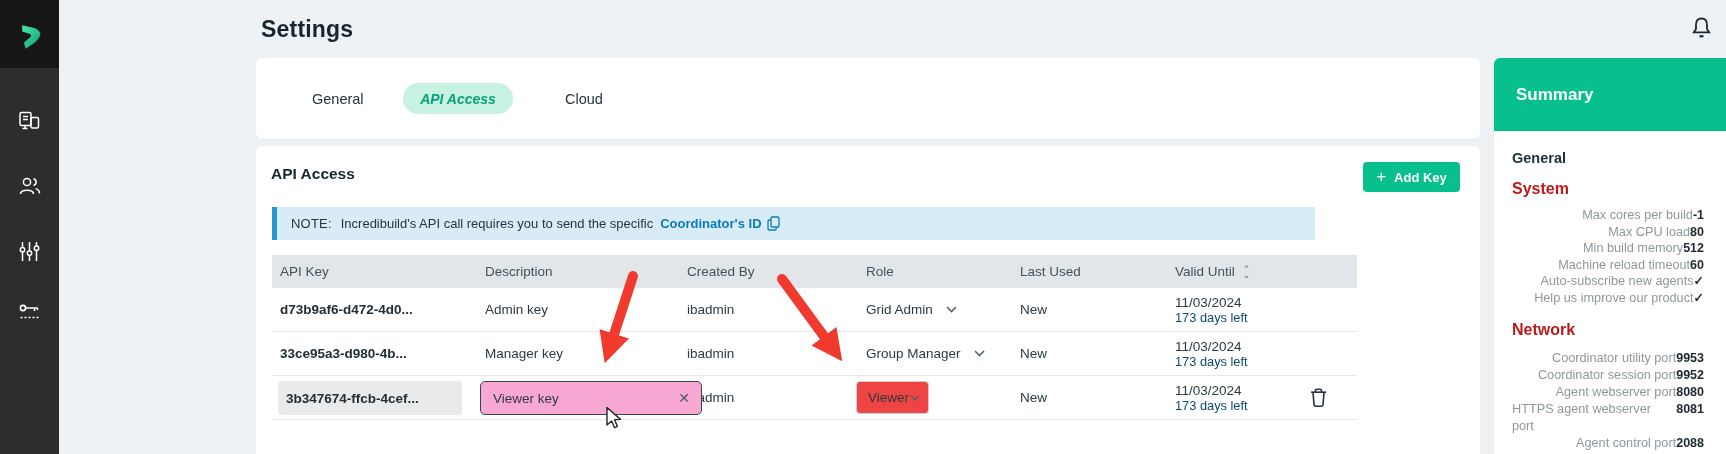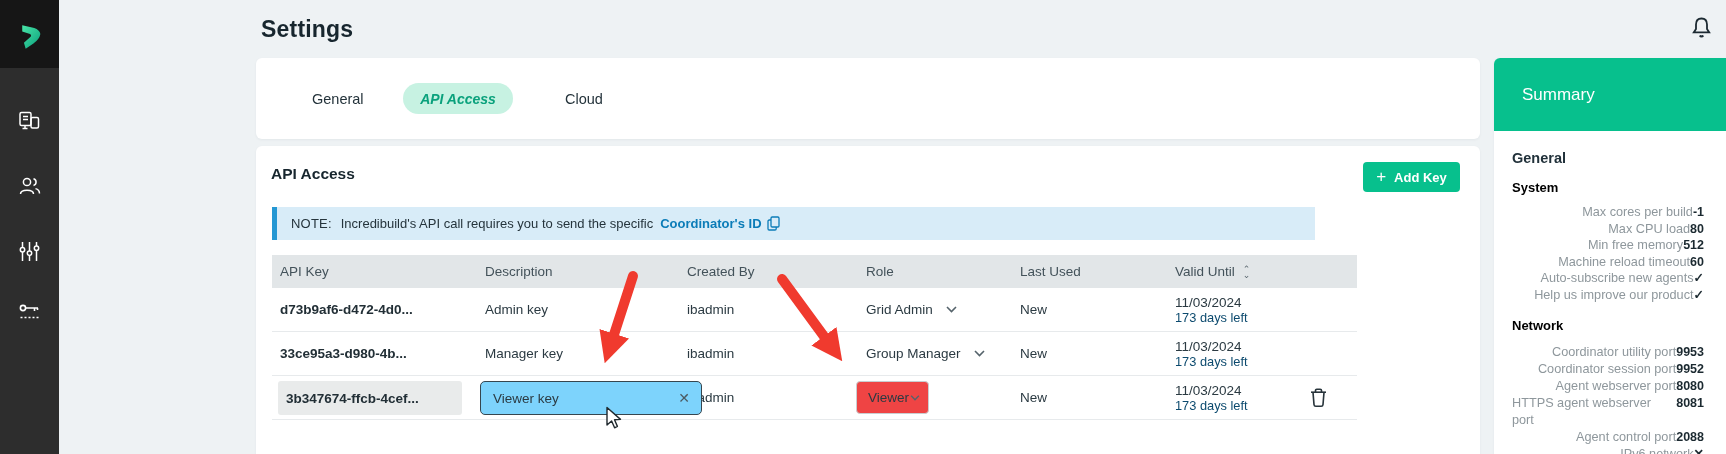--- a/index.html
+++ b/index.html
@@ -58,37 +58,37 @@
   .valid-cell { line-height:15px; }
   .valid-cell .d { color:#2b3a42; }
   .valid-cell .n { font-size:12.8px; color:#0c4a6e; }
   .sort { display:inline-flex; flex-direction:column; margin-left:8px; color:#5a676e;
           font-size:9px; line-height:6px; cursor:pointer; vertical-align:middle; }
   
   .t-row3 { position:relative; }
   .chip { position:absolute; left:6px; top:5px; width:184px; height:34px; background:#e9ebeb;
           border-radius:3px; display:flex; align-items:center; padding-left:8px;
           font-weight:700; color:#222f36; }
-  .edit-box { position:absolute; left:208px; top:5px; width:222px; height:34px; background:#7dd3fc;
+  .edit-box { position:absolute; left:208px; top:5px; width:222px; height:34px; background:#f9a8d4;
               border:1.6px solid #36464f; border-radius:5px; display:flex; align-items:center; }
   .edit-box input { flex:1; border:none; outline:none; background:transparent; font-family:inherit;
                     font-size:13.5px; color:#2b3a42; padding-left:12px; min-width:0; }
   .edit-box .x { padding:0 11px; font-size:14px; color:#4c5a62; cursor:pointer; }
   .role-box { position:absolute; left:584px; top:5px; width:73px; height:33px; background:#ef4444;
               border:1.2px solid #c9ced1; border-radius:4px; display:flex; align-items:center;
               justify-content:space-between; padding:0 8px 0 11px; cursor:pointer; }
   .trash { position:absolute; left:1037px; top:11px; width:20px; height:22px; cursor:pointer; }
   
   .summary { position:absolute; left:1494px; top:58px; width:232px; height:396px; background:#fff;
              border-radius:6px 0 0 0; box-shadow:0 1px 3px rgba(20,40,50,.05); }
   .summary-head { height:73px; background:#07c08d; border-radius:6px 0 0 0; display:flex;
-                  align-items:center; padding-left:28px; color:#fff; font-size:17px; font-weight:400; }
+                  align-items:center; padding-left:22px; color:#fff; font-size:17px; font-weight:700; }
   .summary-body { padding:19px 22px 0 18px; }
   .sum-general { font-size:14.5px; font-weight:700; color:#21313a; }
-  .sum-group-title { font-size:13px; font-weight:700; color:#000000; margin-top:14px; }
+  .sum-group-title { font-size:16px; font-weight:700; color:#b91c1c; margin-top:14px; }
   .sum-rows { margin-top:9px; }
   .sum-row { display:flex; justify-content:flex-end; align-items:baseline; line-height:16.6px; }
   .sum-row .lbl { font-size:12.7px; color:#8e979c; }
   .sum-row .val { font-size:12.5px; font-weight:700; color:#1b2930; }
   .net-rows { margin-top:11px; }
   .net-rows .sum-row { line-height:17px; }
   
   .overlay { position:absolute; left:0; top:0; width:1726px; height:454px; pointer-events:none; }
   .cursor { position:absolute; left:604px; top:406px; pointer-events:none; z-index:50; }
 </style>
@@ -268,21 +268,21 @@
       <div class="sum-rows">
         <div class="sum-row">
             <span class="lbl">Max cores per build</span>
             <span class="val">-1</span>
           </div>
         <div class="sum-row">
             <span class="lbl">Max CPU load</span>
             <span class="val">80</span>
           </div>
         <div class="sum-row">
-            <span class="lbl">Min free memory</span>
+            <span class="lbl">Min build memory</span>
             <span class="val">512</span>
           </div>
         <div class="sum-row">
             <span class="lbl">Machine reload timeout</span>
             <span class="val">60</span>
           </div>
         <div class="sum-row">
             <span class="lbl">Auto-subscribe new agents</span>
             <span class="val">✓</span>
           </div>

